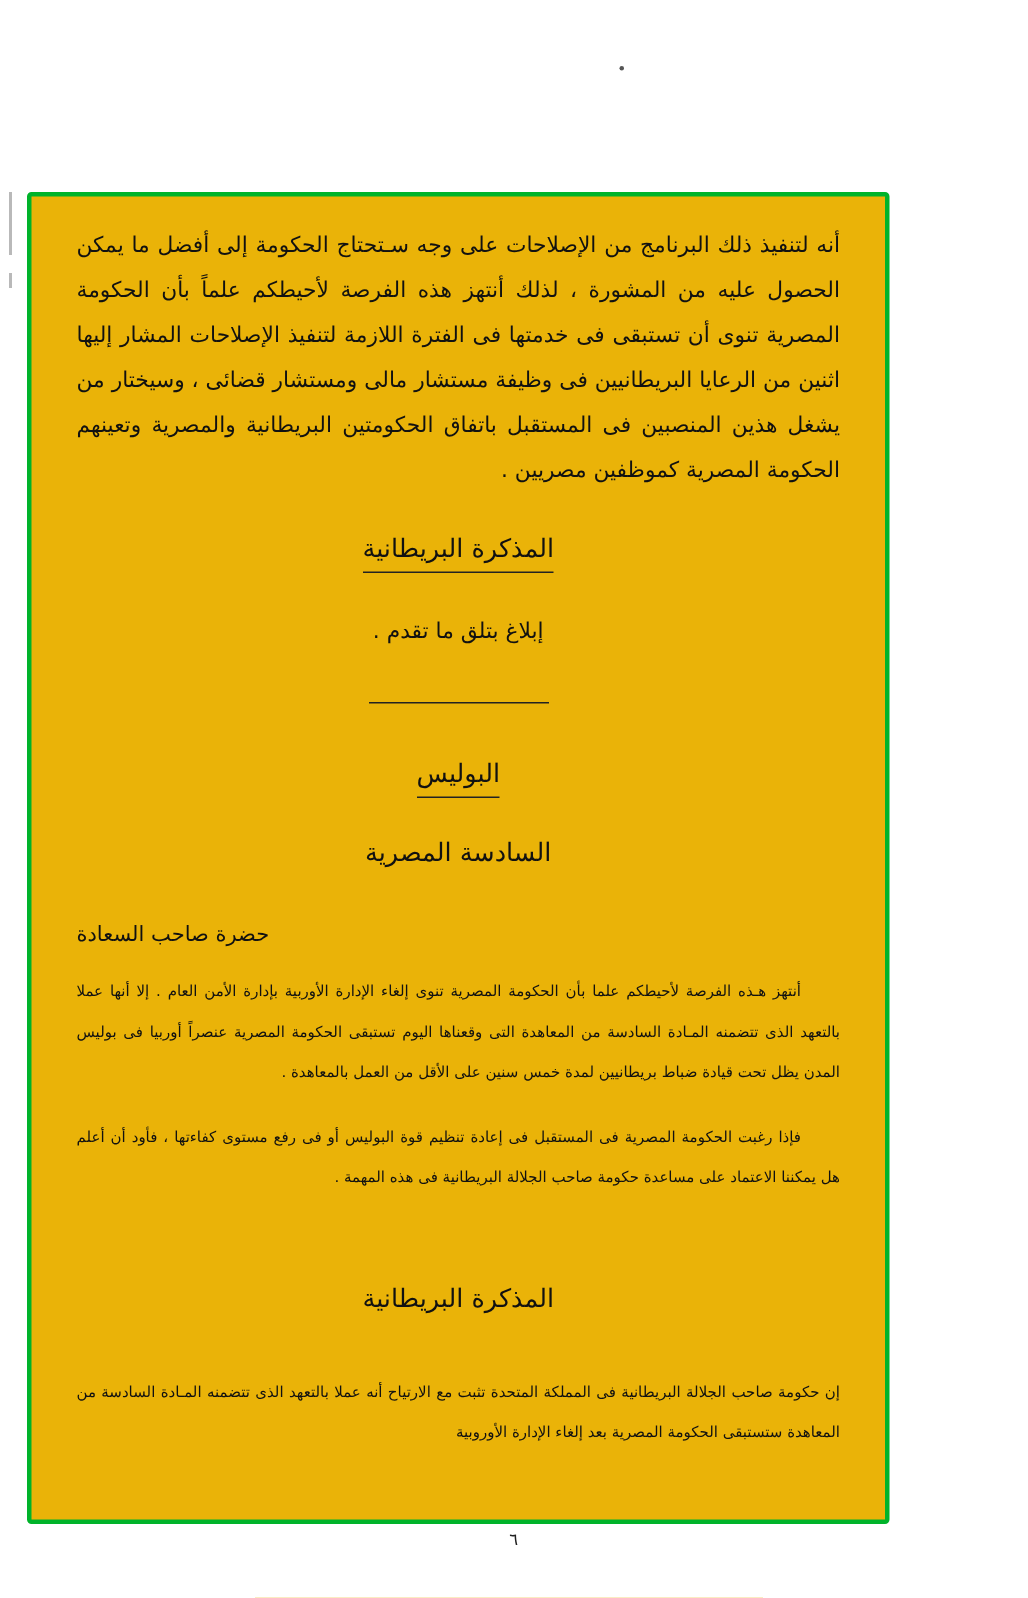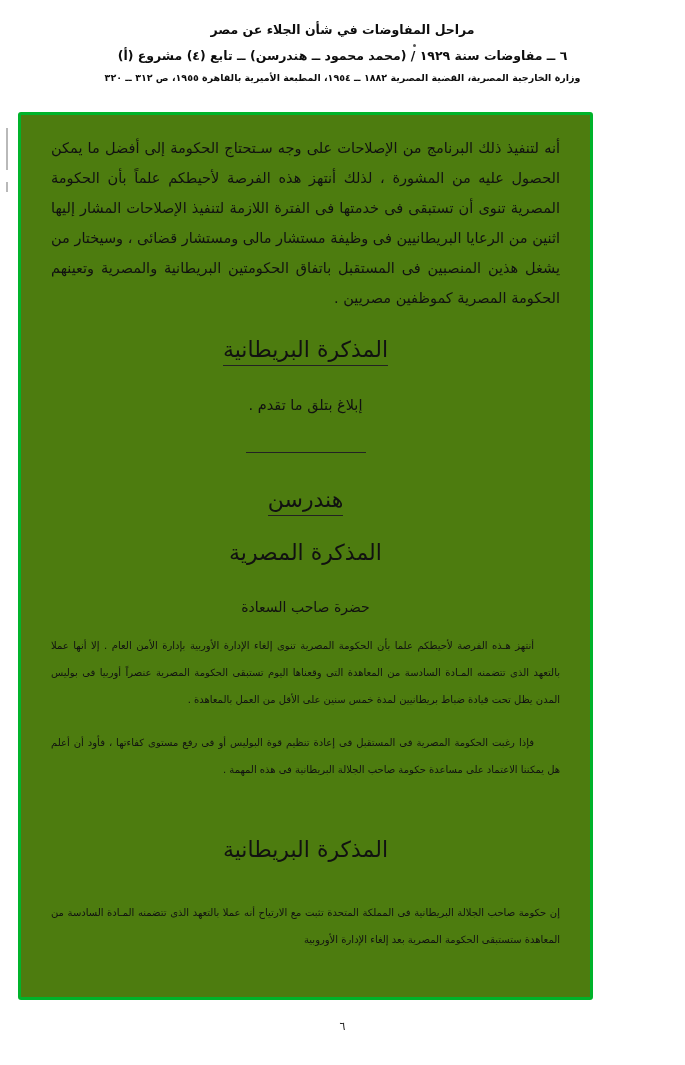--- a/index.html
+++ b/index.html
@@ -53,27 +53,27 @@
     height: 3px;
     background: #555;
     border-radius: 50%;
     transform: translateX(70px);
   }
 
   
   .frame {
     position: absolute;
     left: 18px;
-    top: 112px;
+    top: 128px;
     width: 575px;
     height: 888px;
     border: 3px solid #00b32a;
     border-radius: 3px;
     box-sizing: border-box;
-    background: #4d7c0f;
+    background: #eab308;
   }
   .frame-inner {
     position: absolute;
     inset: 0;
     padding: 18px 30px 10px 30px;
     box-sizing: border-box;
     overflow: hidden;
   }
 
   
@@ -102,40 +102,40 @@
     font-size: 10px;
     line-height: 27px;
   }
   .center {
     text-align-last: center;
   }
 
   .heading {
     direction: rtl;
     text-align: center;
-    font-size: 22px;
+    font-size: 17px;
     line-height: 26px;
     color: #111;
     margin: 0;
   }
   .heading.underlined {
     display: inline-block;
     border-bottom: 1.3px solid #222;
     padding-bottom: 2px;
   }
   .heading-wrap {
     text-align: center;
   }
 
   .subhead {
     direction: rtl;
     font-size: 14px;
     line-height: 26px;
     color: #111;
-    text-align: center;
+    text-align: left;
   }
 
   .rule {
     width: 120px;
     height: 1.4px;
     background: #222;
     margin: 0 auto;
   }
   .sp-8  { height: 8px; }
   .sp-12 { height: 12px; }
@@ -155,25 +155,20 @@
     font-size: 11px;
     color: #222;
     direction: rtl;
   }
 </style>
 </head>
 <body>
 
 <div class="page">
 
-  <div class="header">
-    <div class="hdr-line hdr-title">مراحل المفاوضات في شأن الجلاء عن مصر</div>
-    <div class="hdr-line hdr-sub">٦ ــ مفاوضات سنة ١٩٢٩ / (محمد محمود ــ هندرسن) ــ تابع (٤) مشروع (أ)</div>
-    <div class="hdr-line hdr-ref">وزارة الخارجية المصرية، القضية المصرية ١٨٨٢ ــ ١٩٥٤، المطبعة الأميرية بالقاهرة ١٩٥٥، ص ٣١٢ ــ ٣٢٠</div>
-  </div>
   <div class="hdr-dot"></div>
 
   <div class="edge-mark m1"></div>
   <div class="edge-mark m2"></div>
 
   <div class="frame">
     <div class="frame-inner">
 
       <p class="para">أنه لتنفيذ ذلك البرنامج من الإصلاحات على وجه سـتحتاج الحكومة إلى أفضل ما يمكن الحصول عليه من المشورة ، لذلك أنتهز هذه الفرصة لأحيطكم علماً بأن الحكومة المصرية تنوى أن تستبقى فى خدمتها فى الفترة اللازمة لتنفيذ الإصلاحات المشار إليها اثنين من الرعايا البريطانيين فى وظيفة مستشار مالى ومستشار قضائى ، وسيختار من يشغل هذين المنصبين فى المستقبل باتفاق الحكومتين البريطانية والمصرية وتعينهم الحكومة المصرية كموظفين مصريين .</p>
 
@@ -187,27 +182,27 @@
 
       <p class="para center">إبلاغ بتلق ما تقدم .</p>
 
       <div class="sp-28"></div>
 
       <div class="rule"></div>
 
       <div class="sp-34"></div>
 
       <div class="heading-wrap">
-        <span class="heading underlined">هندرسن</span>
+        <span class="heading underlined">البوليس</span>
       </div>
 
       <div class="sp-24"></div>
 
       <div class="heading-wrap">
-        <span class="heading">المذكرة المصرية</span>
+        <span class="heading">السادسة المصرية</span>
       </div>
 
       <div class="sp-28"></div>
 
       <div class="subhead">حضرة صاحب السعادة</div>
 
       <div class="sp-12"></div>
 
       <p class="para small indent">أنتهز هـذه الفرصة لأحيطكم علما بأن الحكومة المصرية تنوى إلغاء الإدارة الأوربية بإدارة الأمن العام . إلا أنها عملا بالتعهد الذى تتضمنه المـادة السادسة من المعاهدة التى وقعناها اليوم تستبقى الحكومة المصرية عنصراً أوربيا فى بوليس المدن يظل تحت قيادة ضباط بريطانيين لمدة خمس سنين على الأقل من العمل بالمعاهدة .</p>
 

